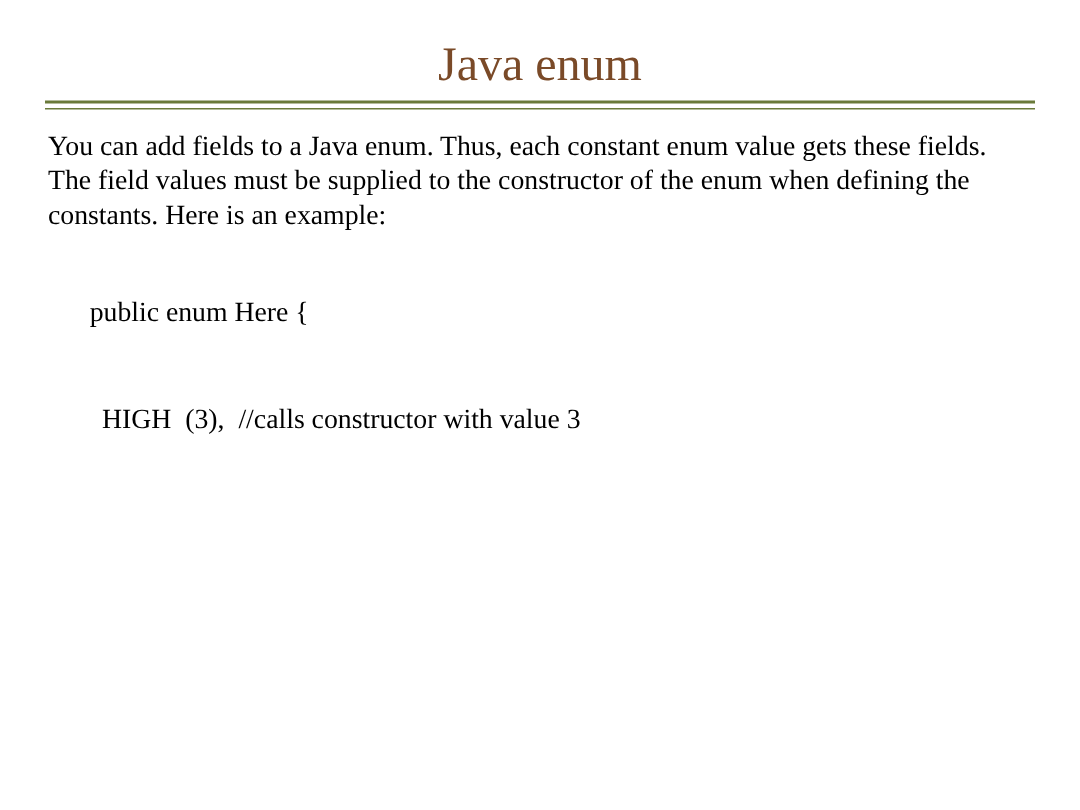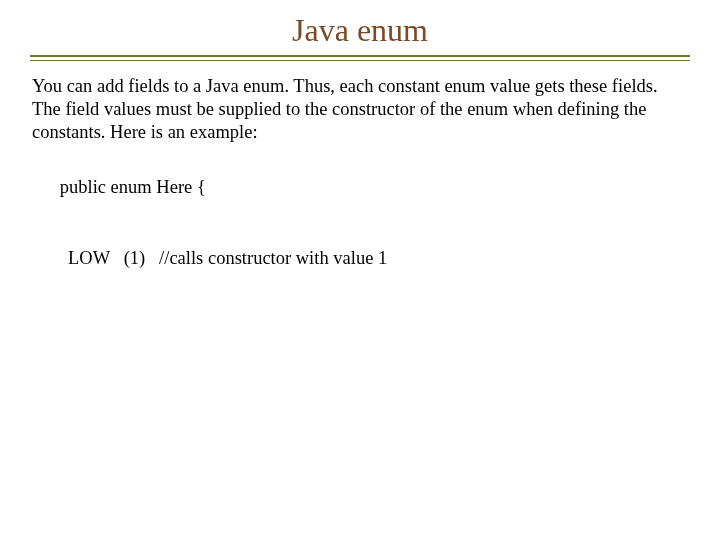--- a/index.html
+++ b/index.html
@@ -15,21 +15,21 @@
   .slide {
     width: 720px;
     height: 540px;
     position: relative;
     box-sizing: border-box;
   }
   .title {
     text-align: center;
     font-size: 32px;
     color: #7a4a28;
-    padding-top: 12px;
+    padding-top: 24px;
     padding-bottom: 6px;
     border-radius: 10px;
   }
   .rule-group {
     width: 660px;
     margin: 0 auto 14px auto;
   }
   .rule-top {
     height: 2px;
     background: #6a7a3a;
@@ -38,21 +38,21 @@
     height: 1px;
     margin-top: 3px;
     background: #6a7a3a;
   }
   .body {
     padding: 0 32px;
     font-size: 18.5px;
     line-height: 1.25;
   }
   .para {
-    margin-bottom: 8px;
+    margin-bottom: 18px;
   }
   .code {
     font-size: 18.5px;
     line-height: 1.28;
     white-space: pre;
   }
   .ind1 { padding-left: 36px; display: block; }
   .blank { height: 22px; }
 </style>
 </head>
@@ -66,21 +66,21 @@
     <div class="rule-top"></div>
     <div class="rule-bottom"></div>
   </div>
 
   <div class="body">
 
     <div class="para">You can add fields to a Java enum. Thus, each constant enum value gets these fields. The field values must be supplied to the constructor of the enum when defining the constants. Here is an example:</div>
 
     <div class="code">
       <span>public enum Here {</span><br>
-      <span class="ind1">LOW   (1)   //calls constructor with value 1</span>
+      <span class="ind1">HIGH  (3),  //calls constructor with value 3</span>
       <div class="blank"></div>
       
       
       
       
       
       
     </div>
 
   </div>

